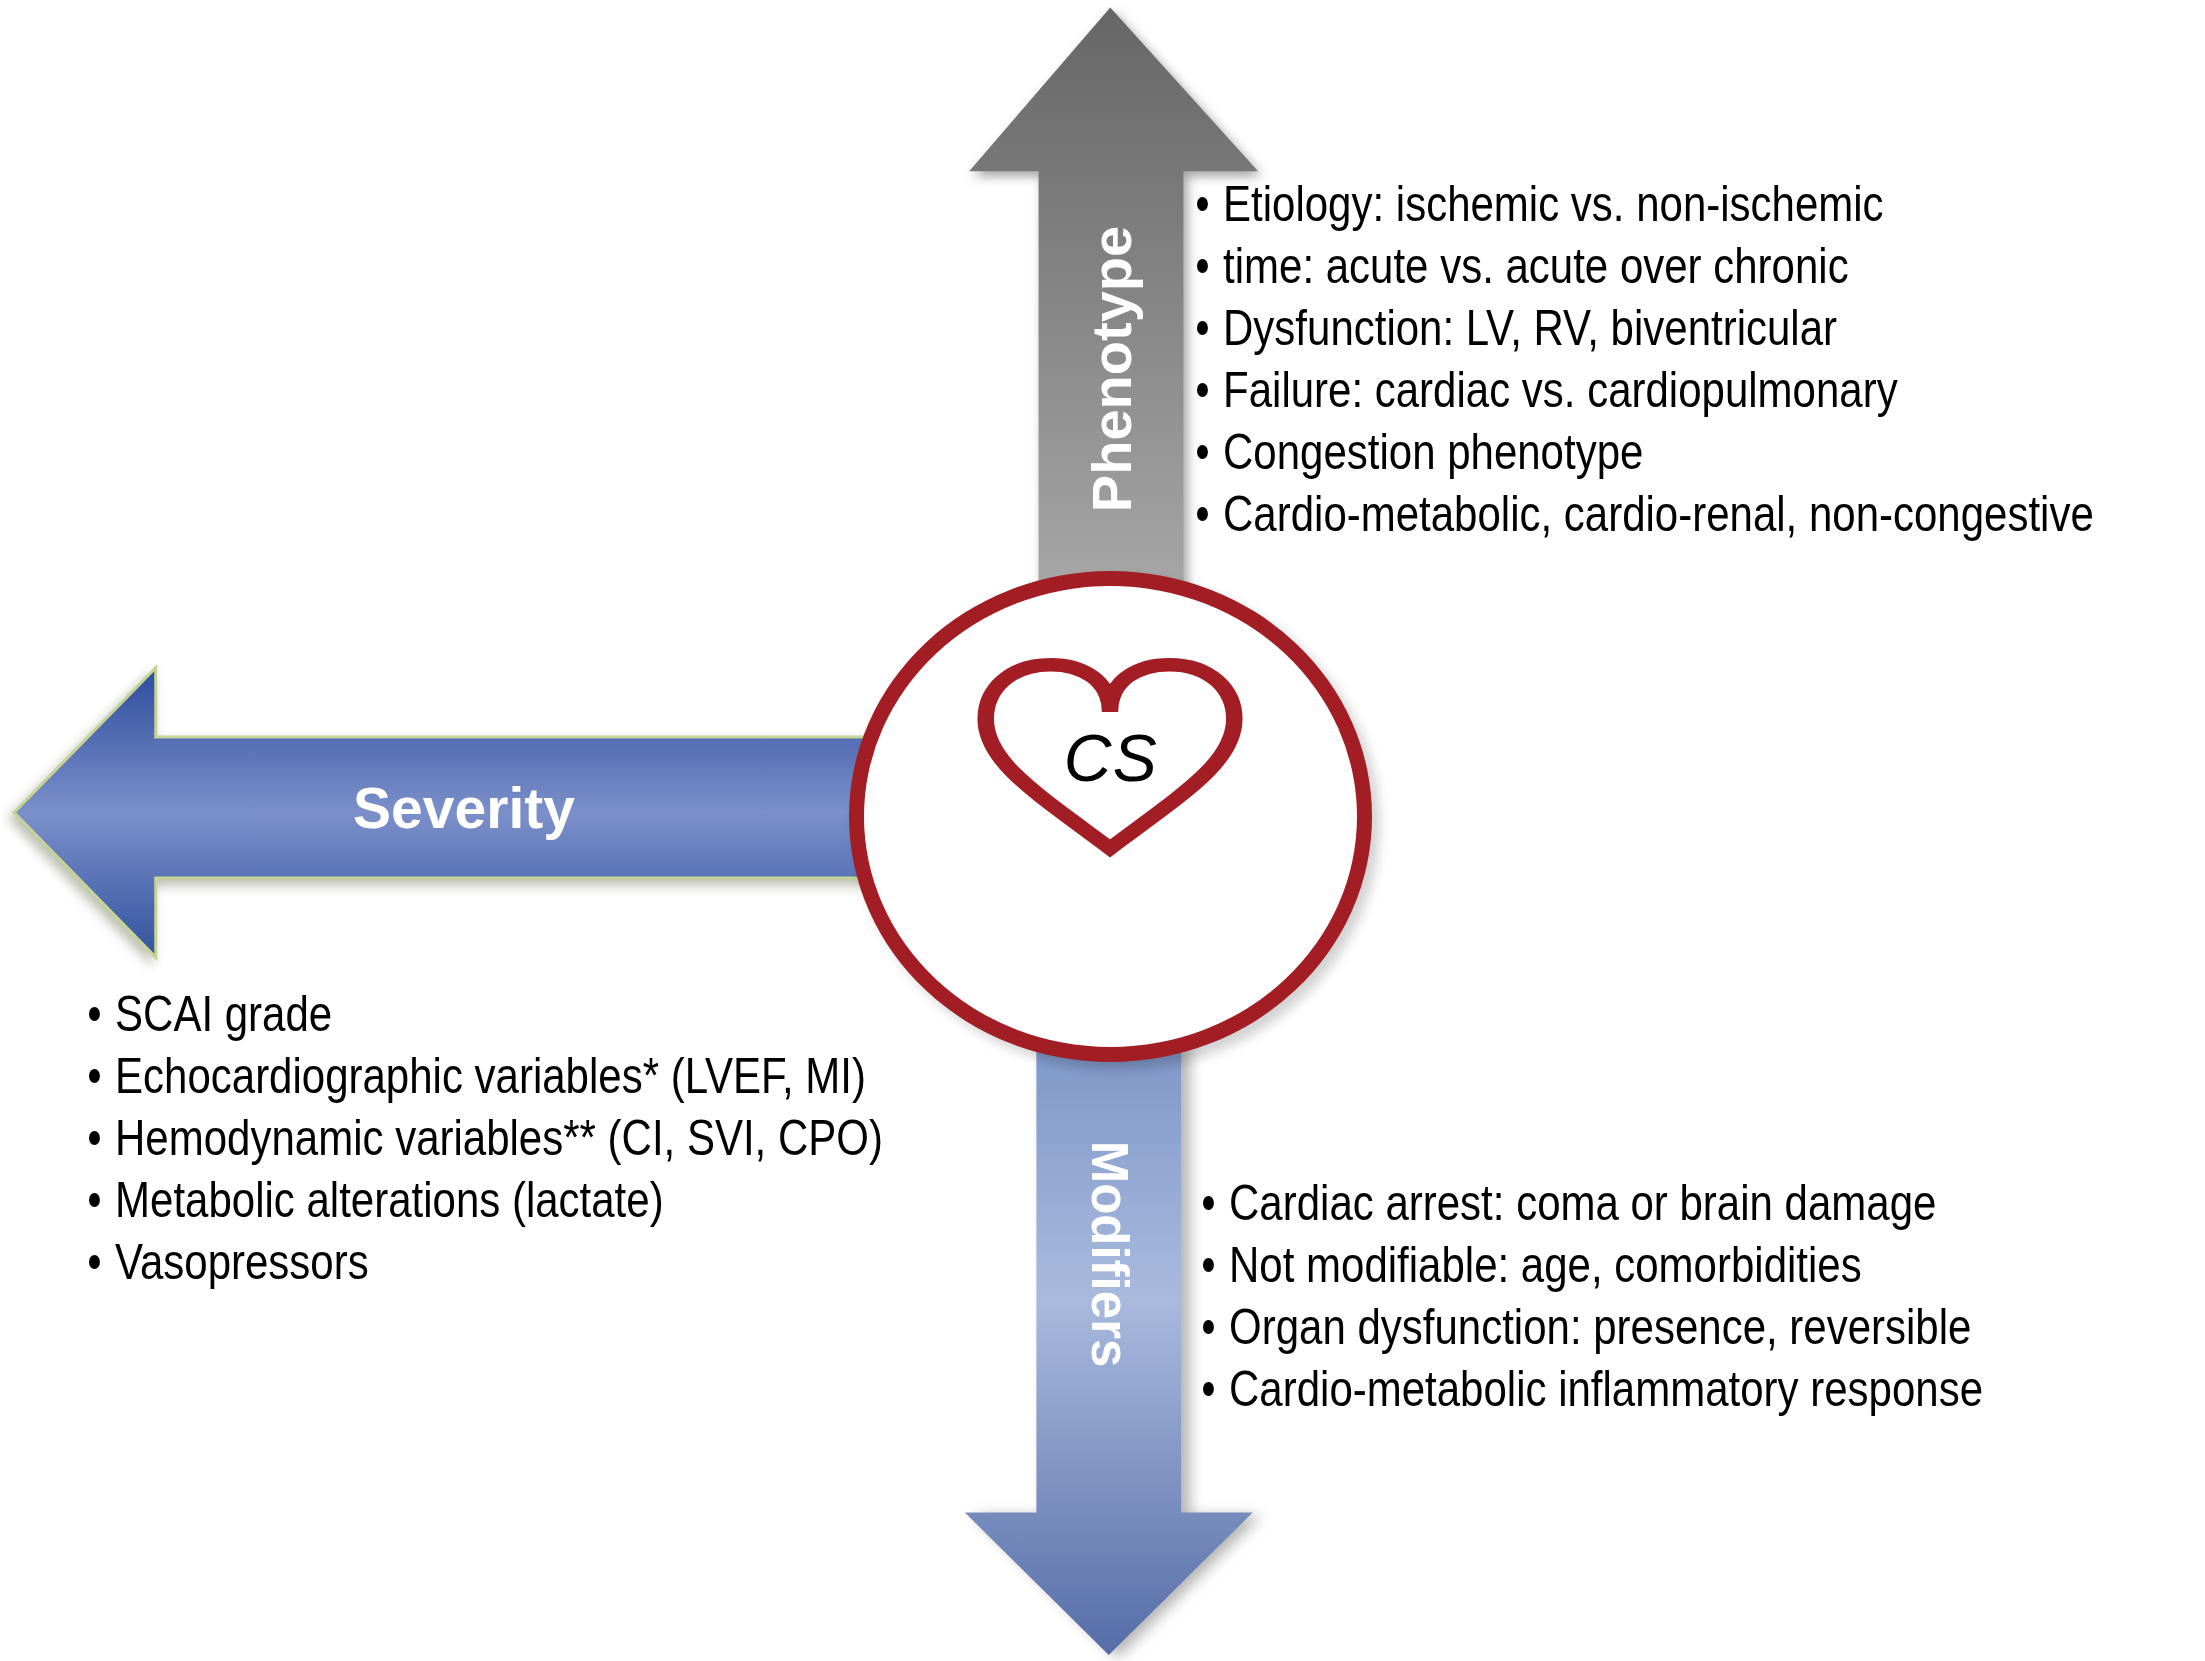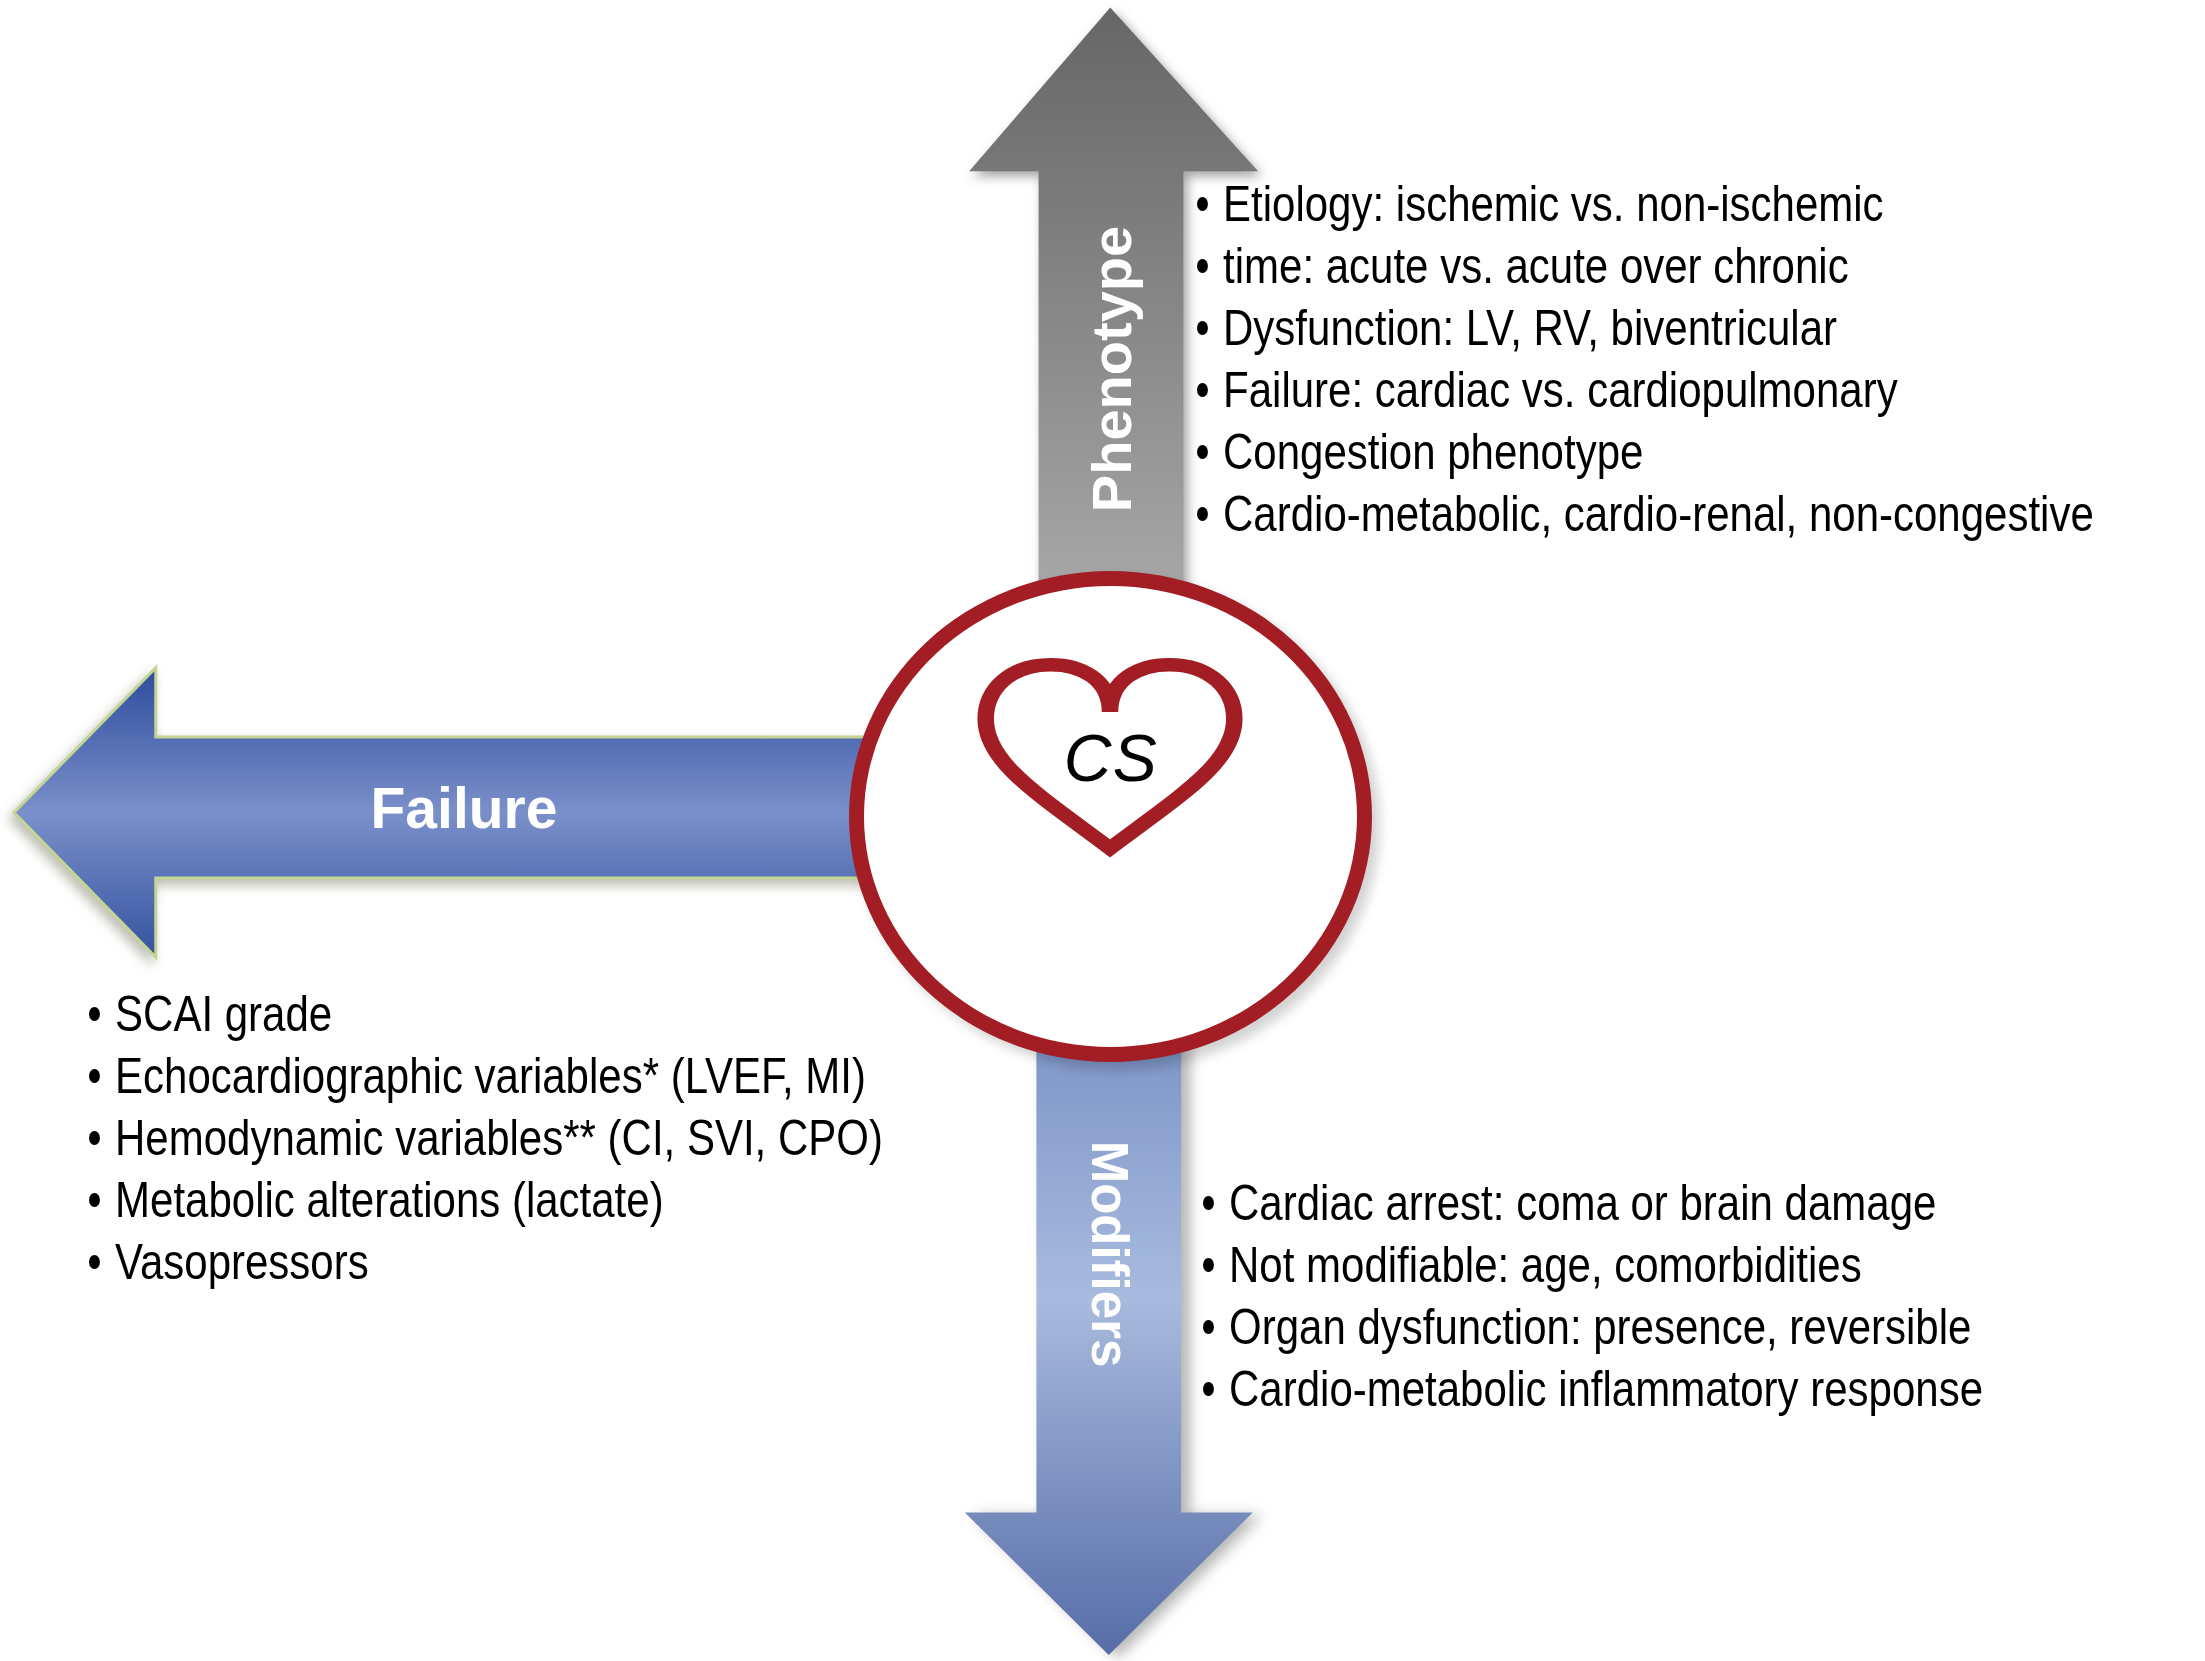--- a/index.html
+++ b/index.html
@@ -124,21 +124,21 @@
   <svg class="arrow arrow-left" width="882" height="305" viewBox="0 0 1170 404">
     <defs>
       <linearGradient id="gradSev" x1="0" y1="0" x2="0" y2="1">
         <stop offset="0" style="stop-color:var(--severity-edge,#2E4C9D)"></stop>
         <stop offset="0.5" style="stop-color:var(--severity-mid,#7B90CA)"></stop>
         <stop offset="1" style="stop-color:var(--severity-edge2,#34529F)"></stop>
       </linearGradient>
     </defs>
     <polygon points="8,202 196,10 196,102 1170,102 1170,289 196,289 196,394" fill="url(#gradSev)" stroke="var(--severity-outline,#C3D494)" stroke-width="4"></polygon>
   </svg>
-  <div class="axis-label severity">Failure</div>
+  <div class="axis-label severity">Severity</div>
 
   <div class="center-circle"></div>
   <svg class="heart-svg" viewBox="0 0 520 460" preserveAspectRatio="none">
     <path d="M260 130 C260 58 208 24 152 24 C78 24 34 80 34 146 C34 243 128 314 260 436 C392 314 486 243 486 146 C486 80 442 24 368 24 C312 24 260 58 260 130 Z" fill="#ffffff" stroke="var(--circle-red,#A21E24)" stroke-width="30"></path>
   </svg>
   <div class="center-label">CS</div>
 
   <div class="bullet-list list-phenotype">
     <div class="li">
       <span class="dot"></span>

